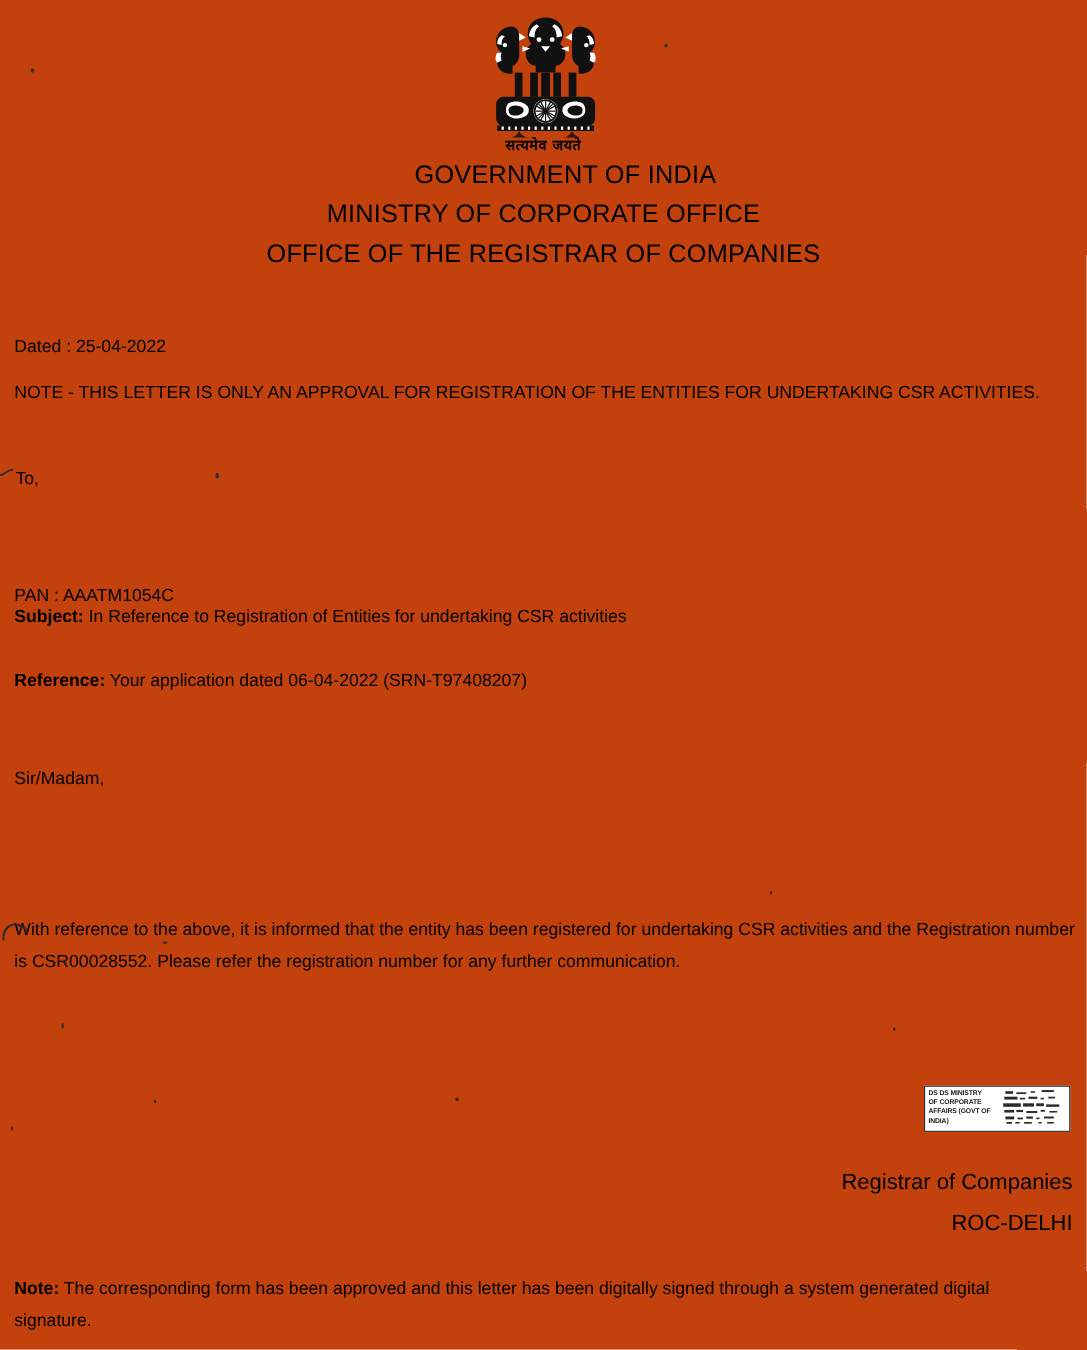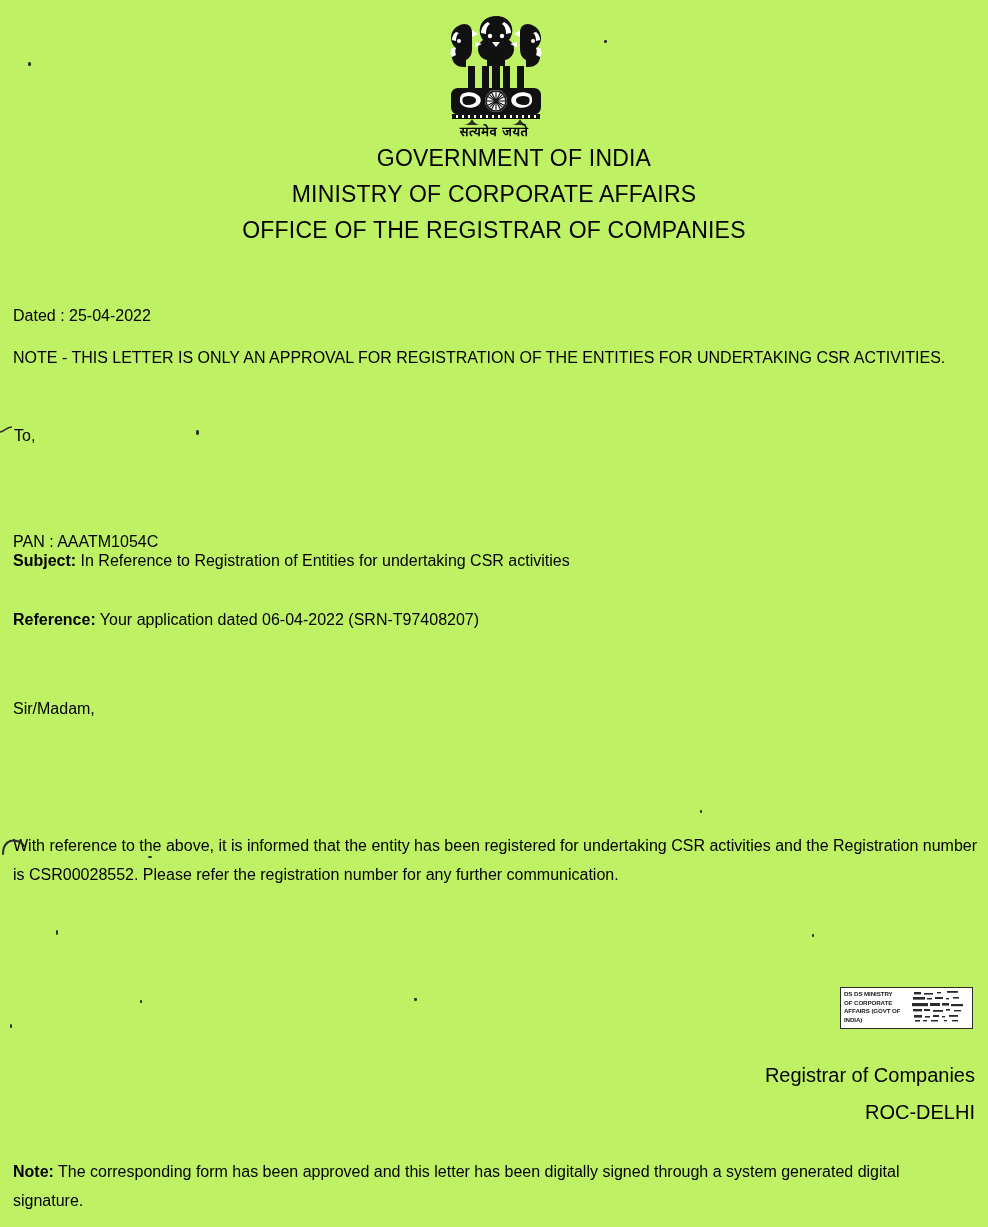--- a/index.html
+++ b/index.html
@@ -8,21 +8,21 @@
     background: #ffffff;
   }
   body {
     font-family: "Liberation Sans", sans-serif;
     color: #000000;
   }
   #page {
     position: relative;
     width: 988px;
     height: 1227px;
-    background: #bef264;
+    background: #c2410c;
     overflow: hidden;
   }
 
   
   .emblem-wrap {
     position: absolute;
     left: 428px;
     top: 10px;
     width: 136px;
     height: 118px;
@@ -217,21 +217,21 @@
           <rect x="106" y="105" width="2" height="3"></rect>
         </g>
         <path d="M44 109 c2 4 5 6 9 6 l-18 0 c4 0 7 -2 9 -6 z" opacity="0.85"></path>
         <path d="M92 109 c2 4 5 6 9 6 l-18 0 c4 0 7 -2 9 -6 z" opacity="0.85"></path>
       </g>
     </svg>
   </div>
   <div class="motto">सत्यमेव जयते</div>
 
   <div class="hdr hdr1">GOVERNMENT OF INDIA</div>
-  <div class="hdr hdr2">MINISTRY OF CORPORATE AFFAIRS</div>
+  <div class="hdr hdr2">MINISTRY OF CORPORATE OFFICE</div>
   <div class="hdr hdr3">OFFICE OF THE REGISTRAR OF COMPANIES</div>
 
   <div class="blk b-dated">Dated : 25-04-2022</div>
 
   <div class="blk b-note">NOTE - THIS LETTER IS ONLY AN APPROVAL FOR REGISTRATION OF THE ENTITIES FOR UNDERTAKING CSR ACTIVITIES.</div>
 
   <div class="artifact-to">
     <svg width="18" height="10" viewBox="0 0 18 10" xmlns="http://www.w3.org/2000/svg">
       <path d="M0 8 C4 8 6 3 12 3" stroke="#2b2b2b" stroke-width="1.6" fill="none"></path>
     </svg>

